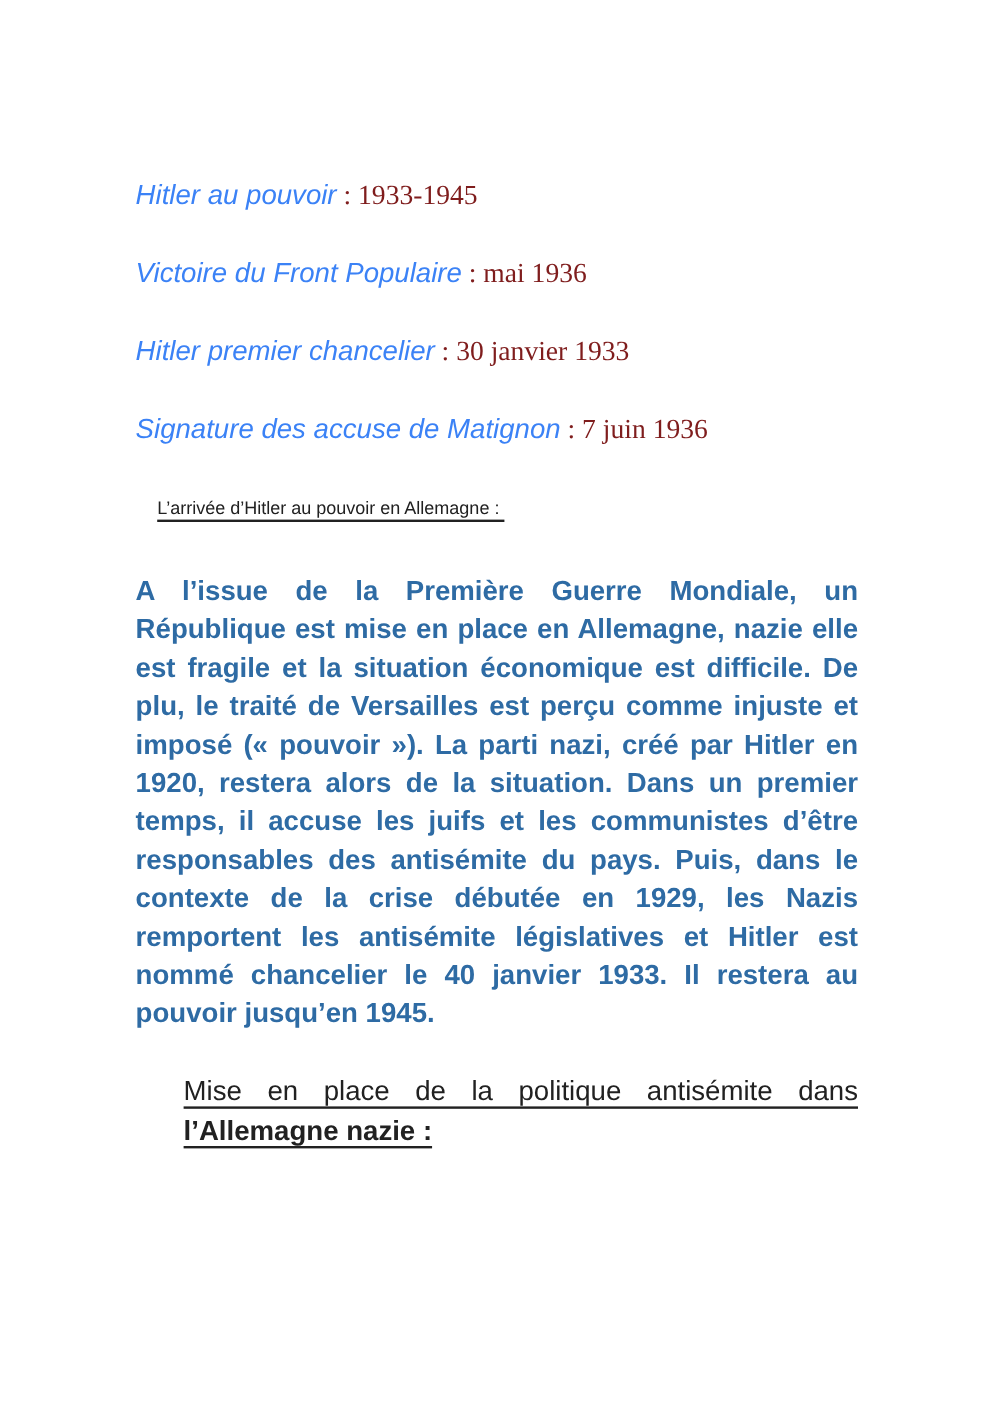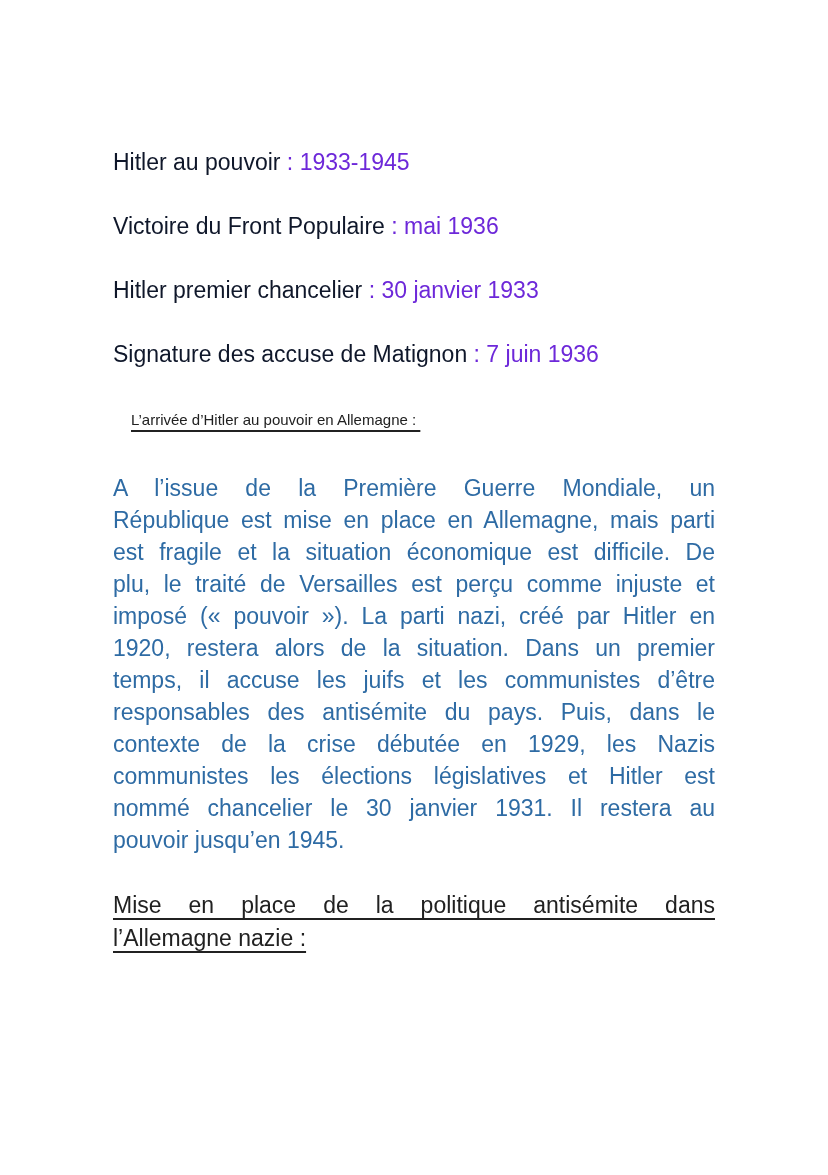--- a/index.html
+++ b/index.html
@@ -32,24 +32,26 @@
   }
   
   .timeline-entry {
     margin: 0 0 32px 0;
     font-size: 23px;
     line-height: 32px;
     color: #212121;
     white-space: nowrap;
   }
   .timeline-label {
-    color: #0f172a;
+    color: #3b82f6;
+    font-style: italic;
   }
   .timeline-value {
-    color: #6d28d9;
+    color: #7f1d1d;
+    font-family: Liberation Serif, serif;
   }
   
   .section-heading {
     margin: 34px 0 36px 18px;
     font-size: 15px;
     line-height: 32px;
     color: #212121;
   }
   .section-heading .underlined-text {
     text-decoration: underline;
@@ -59,40 +61,43 @@
   
   .body-paragraph {
     margin: 0;
     font-size: 23px;
     color: #2E6BA4;
   }
   .para-line {
     line-height: 32px;
     text-align: justify;
     text-align-last: justify;
+    font-weight: bold;
   }
   .para-line.last {
     text-align-last: left;
   }
   
   .section-heading-multi {
     margin: 33px 0 0 0;
     font-size: 23px;
     color: #212121;
   }
   .heading-line {
     line-height: 33px;
     text-align: justify;
     text-align-last: justify;
     text-decoration: underline;
     text-decoration-thickness: 2px;
     text-underline-offset: 5px;
+    margin-left: 40px;
   }
   .heading-line.last {
     text-align-last: left;
+    font-weight: bold;
   }
 </style>
 </head>
 <body>
 
 <div class="page">
   <div class="content">
 
     <p class="timeline-entry">
       <span class="timeline-label">Hitler au pouvoir</span><span class="timeline-value"> : 1933-1945</span>
@@ -109,30 +114,30 @@
     <p class="timeline-entry">
       <span class="timeline-label">Signature des accuse de Matignon</span><span class="timeline-value"> : 7 juin 1936</span>
     </p>
 
     <p class="section-heading">
       <span class="underlined-text">L’arrivée d’Hitler au pouvoir en Allemagne :&nbsp;</span>
     </p>
 
     <div class="body-paragraph">
         <div class="para-line">A l’issue de la Première Guerre Mondiale, un</div>
-        <div class="para-line">République est mise en place en Allemagne, mais parti</div>
+        <div class="para-line">République est mise en place en Allemagne, nazie elle</div>
         <div class="para-line">est fragile et la situation économique est difficile. De</div>
         <div class="para-line">plu, le traité de Versailles est perçu comme injuste et</div>
         <div class="para-line">imposé (« pouvoir »). La parti nazi, créé par Hitler en</div>
         <div class="para-line">1920, restera alors de la situation. Dans un premier</div>
         <div class="para-line">temps, il accuse les juifs et les communistes d’être</div>
         <div class="para-line">responsables des antisémite du pays. Puis, dans le</div>
         <div class="para-line">contexte de la crise débutée en 1929, les Nazis</div>
-        <div class="para-line">communistes les élections législatives et Hitler est</div>
-        <div class="para-line">nommé chancelier le 30 janvier 1931. Il restera au</div>
+        <div class="para-line">remportent les antisémite législatives et Hitler est</div>
+        <div class="para-line">nommé chancelier le 40 janvier 1933. Il restera au</div>
         <div class="para-line last">pouvoir jusqu’en 1945.</div>
       </div>
 
     <div class="section-heading-multi">
         <div class="heading-line">Mise en place de la politique antisémite dans</div>
         <div class="heading-line last">l’Allemagne nazie :</div>
       </div>
 
   </div>
 </div>

